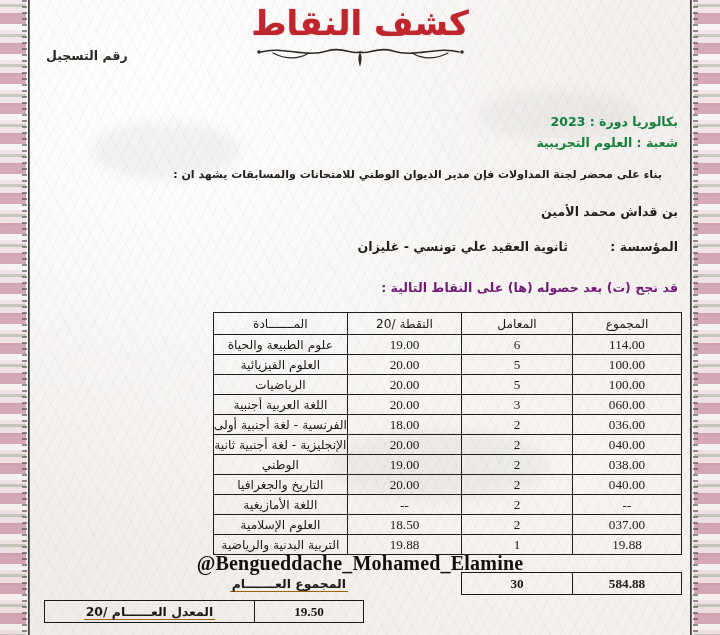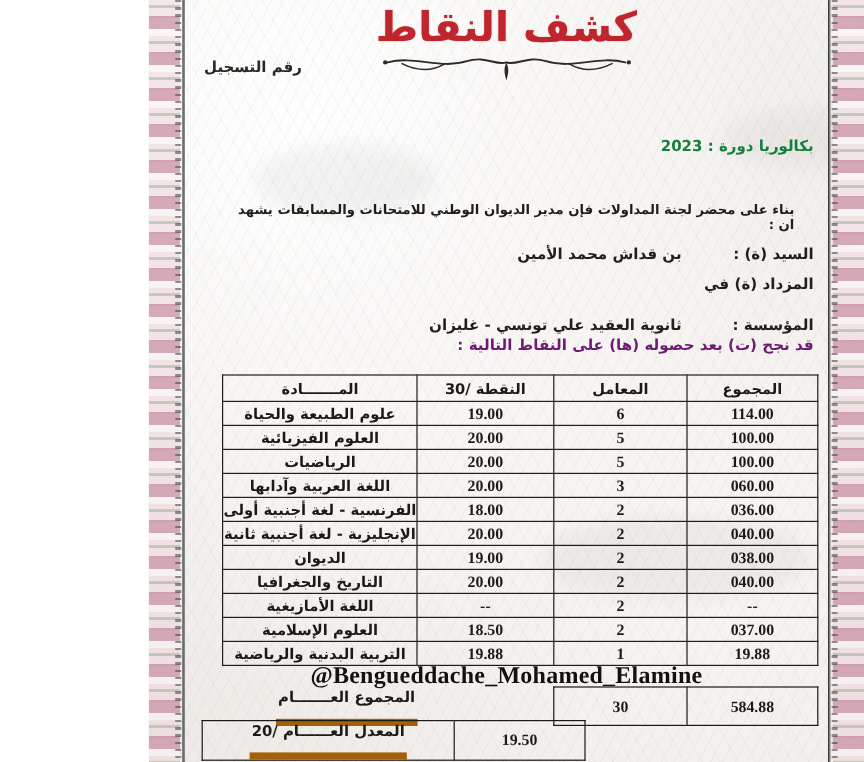--- a/index.html
+++ b/index.html
@@ -5,21 +5,21 @@
   html, body {
     margin: 0;
     padding: 0;
     background: #ffffff;
   }
   body {
     font-family: "DejaVu Sans", "Liberation Sans", sans-serif;
   }
   .page {
     position: relative;
-    width: 596px;
+    width: 720px;
     height: 635px;
     overflow: hidden;
     background: #f2efec;
   }
   
   .paper {
     position: absolute;
     inset: 0;
     background:
       repeating-linear-gradient(118deg, rgba(120,120,125,0.055) 0px, rgba(120,120,125,0.055) 1px, rgba(255,255,255,0) 1px, rgba(255,255,255,0) 9px),
@@ -204,21 +204,21 @@
     right: 2px;
     border-collapse: collapse;
     table-layout: fixed;
     font-size: 12.4px;
     color: #1c1a18;
   }
   .marks td, .marks th {
     border: 1.1px solid #1f1d1b;
     padding: 0;
     height: 19px;
-    font-weight: bold;
+    font-weight: normal;
   }
   .marks thead th {
     height: 21px;
     font-size: 12.2px;
     letter-spacing: 0.5px;
   }
   .col-total   { width: 108px; }
   .col-coef    { width: 110px; }
   .col-mark    { width: 113px; }
   .col-subject { width: auto; }
@@ -265,22 +265,22 @@
   }
   .avg-table td {
     border: 1.4px solid #1b1917;
     height: 21px;
     font-weight: bold;
     padding: 0;
   }
 
   .label-underline {
     display: inline-block;
-    border-bottom: 6px solid #a16207;
-    padding: 0 2px 11px;
+    border-bottom: 1px solid #a16207;
+    padding: 0 2px 0;
   }
 
   
   .watermark {
     position: absolute;
     top: 552px;
     left: 0;
     right: 0;
     text-align: center;
     font-family: "Liberation Serif", serif;
@@ -325,47 +325,43 @@
         <path d="M107 9 C104 15, 106 20, 107 24 C108 20, 110 15, 107 9" fill="#2e2a27"></path>
         <circle cx="6" cy="9" r="1.8" fill="#2e2a27"></circle>
         <circle cx="209" cy="9" r="1.8" fill="#2e2a27"></circle>
       </svg>
     </div>
 
     <div class="reg-no">رقم التسجيل</div>
 
     <div class="meta">
       <div>بكالوريا دورة : 2023</div>
+      <div>شعبة : العلوم التجريبية</div>
     </div>
 
     <div class="statement">بناء على محضر لجنة المداولات فإن مدير الديوان الوطني للامتحانات والمسابقات يشهد ان :</div>
 
     <div class="idblock">
       <div class="idrow">
-        <span class="idlabel">السيد (ة) :</span>
         <span class="idvalue">بن قداش  محمد الأمين</span>
-      </div>
-      <div class="idrow">
-        <span class="idlabel">المزداد (ة) في</span>
-        <span class="idvalue"></span>
       </div>
       <div class="idrow" style="margin-top:10px;">
         <span class="idlabel">المؤسسة :</span>
         <span class="idvalue">ثانوية العقيد علي تونسي - غليزان</span>
       </div>
     </div>
 
     <div class="grades-intro">قد نجح (ت) بعد حصوله (ها) على النقاط التالية :</div>
 
     <table class="marks">
       <thead>
         <tr>
           <th class="col-total cell-c">المجموع</th>
           <th class="col-coef cell-c">المعامل</th>
-          <th class="col-mark cell-c">النقطة /30</th>
+          <th class="col-mark cell-c">النقطة /20</th>
           <th class="col-subject cell-c">المـــــــادة</th>
         </tr>
       </thead>
       <tbody id="marks-body">
           <tr>
             <td class="col-total cell-c num">114.00</td>
             <td class="col-coef cell-c num">6</td>
             <td class="col-mark cell-c num">19.00</td>
             <td class="col-subject cell-subject">علوم الطبيعة والحياة</td>
           </tr>
@@ -378,39 +374,39 @@
           <tr>
             <td class="col-total cell-c num">100.00</td>
             <td class="col-coef cell-c num">5</td>
             <td class="col-mark cell-c num">20.00</td>
             <td class="col-subject cell-subject">الرياضيات</td>
           </tr>
           <tr>
             <td class="col-total cell-c num">060.00</td>
             <td class="col-coef cell-c num">3</td>
             <td class="col-mark cell-c num">20.00</td>
-            <td class="col-subject cell-subject">اللغة العربية وآدابها</td>
+            <td class="col-subject cell-subject">اللغة العربية أجنبية</td>
           </tr>
           <tr>
             <td class="col-total cell-c num">036.00</td>
             <td class="col-coef cell-c num">2</td>
             <td class="col-mark cell-c num">18.00</td>
             <td class="col-subject cell-subject">الفرنسية - لغة أجنبية أولى</td>
           </tr>
           <tr>
             <td class="col-total cell-c num">040.00</td>
             <td class="col-coef cell-c num">2</td>
             <td class="col-mark cell-c num">20.00</td>
             <td class="col-subject cell-subject">الإنجليزية - لغة أجنبية ثانية</td>
           </tr>
           <tr>
             <td class="col-total cell-c num">038.00</td>
             <td class="col-coef cell-c num">2</td>
             <td class="col-mark cell-c num">19.00</td>
-            <td class="col-subject cell-subject">الديوان</td>
+            <td class="col-subject cell-subject">الوطني</td>
           </tr>
           <tr>
             <td class="col-total cell-c num">040.00</td>
             <td class="col-coef cell-c num">2</td>
             <td class="col-mark cell-c num">20.00</td>
             <td class="col-subject cell-subject">التاريخ والجغرافيا</td>
           </tr>
           <tr>
             <td class="col-total cell-c num">--</td>
             <td class="col-coef cell-c num">2</td>

